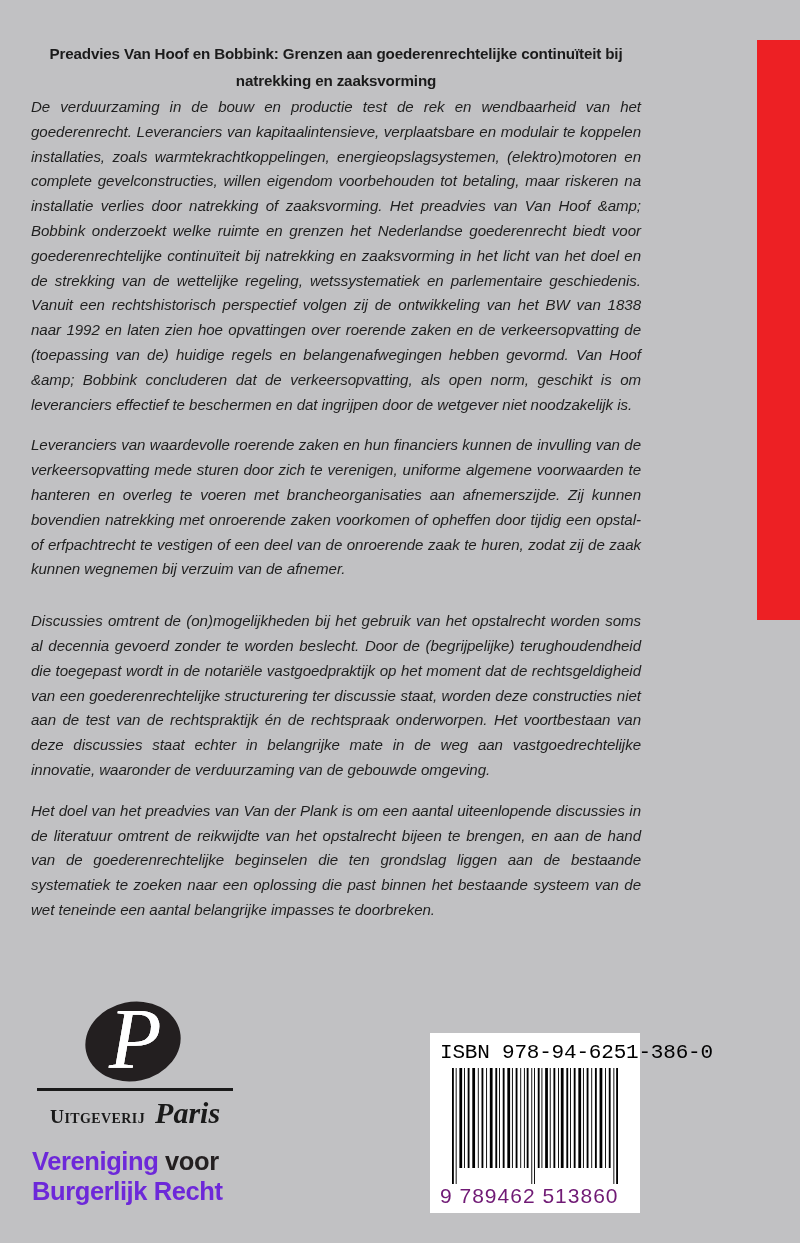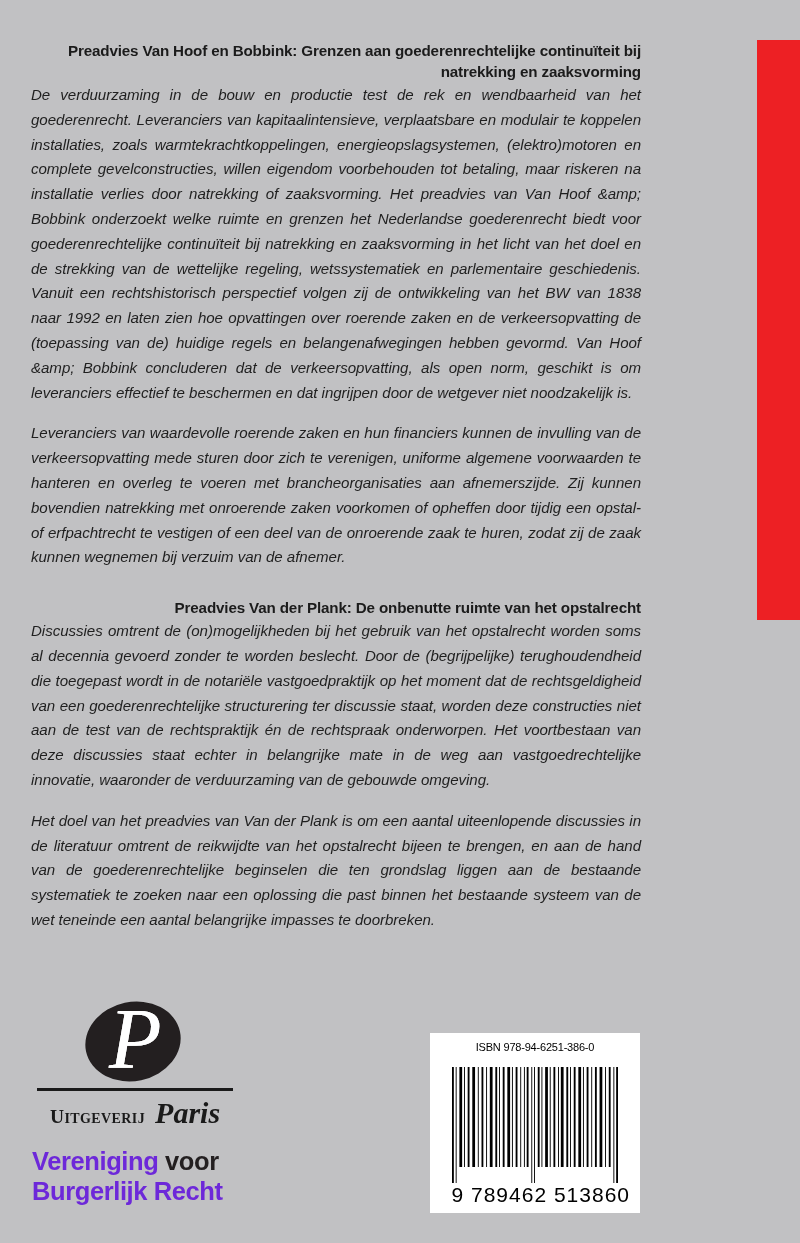--- a/index.html
+++ b/index.html
@@ -36,25 +36,25 @@
   .section {
     margin-bottom: 0;
   }
   .section + .section {
     margin-top: 27px;
   }
 
   h2.heading {
     font-size: 15.2px;
     font-weight: bold;
-    line-height: 21px;
+    line-height: 27px;
     color: #1b1b1b;
     margin: 0 0 1px 0;
     letter-spacing: -0.15px;
-    text-align: right;
+    text-align: center;
   }
 
   p.body-par {
     font-size: 15.1px;
     line-height: 24.8px;
     color: #1f1f1f;
     margin: 0;
     text-align: justify;
     text-justify: inter-word;
     letter-spacing: -0.05px;
@@ -147,42 +147,42 @@
     top: 1033px;
     width: 210px;
     height: 180px;
     background: #ffffff;
     box-sizing: border-box;
     padding: 8px 10px 6px 10px;
     display: flex;
     flex-direction: column;
   }
   .barcode-isbn {
-    font-family: Liberation Sans, sans-serif;
-    font-size: 11px;
+    font-family: Liberation Mono, monospace;
+    font-size: 21px;
     color: #000;
     text-align: center;
     letter-spacing: -0.2px;
     white-space: nowrap;
     margin-bottom: 4px;
   }
   .barcode-bars {
     flex: 1;
     display: flex;
     align-items: flex-end;
     justify-content: center;
     position: relative;
     padding: 0 12px;
   }
   .barcode-bars svg { display: block; }
   .barcode-digits {
     font-family: "Liberation Sans", sans-serif;
     font-size: 21px;
-    color: #000000;
-    text-align: right;
+    color: #701a75;
+    text-align: left;
     letter-spacing: 1px;
     white-space: nowrap;
     margin-top: -2px;
     position: relative;
     z-index: 3;
     background: #fff;
   }
 </style>
 </head>
 <body>
@@ -191,21 +191,20 @@
 
 <div class="text-column">
 
   <div class="section">
     <h2 class="heading">Preadvies Van Hoof en Bobbink: Grenzen aan goederenrechtelijke continuïteit bij natrekking en zaaksvorming</h2>
     <p class="body-par">De verduurzaming in de bouw en productie test de rek en wendbaarheid van het goederenrecht. Leveranciers van kapitaalintensieve, verplaatsbare en modulair te koppelen installaties, zoals warmtekrachtkoppelingen, energieopslagsystemen, (elektro)motoren en complete gevelconstructies, willen eigendom voorbehouden tot betaling, maar riskeren na installatie verlies door natrekking of zaaksvorming. Het preadvies van Van Hoof &amp;amp; Bobbink onderzoekt welke ruimte en grenzen het Nederlandse goederenrecht biedt voor goederenrechtelijke continuïteit bij natrekking en zaaksvorming in het licht van het doel en de strekking van de wettelijke regeling, wetssystematiek en parlementaire geschiedenis. Vanuit een rechtshistorisch perspectief volgen zij de ontwikkeling van het BW van 1838 naar 1992 en laten zien hoe opvattingen over roerende zaken en de verkeersopvatting de (toepassing van de) huidige regels en belangenafwegingen hebben gevormd. Van Hoof &amp;amp; Bobbink concluderen dat de verkeersopvatting, als open norm, geschikt is om leveranciers effectief te beschermen en dat ingrijpen door de wetgever niet noodzakelijk is.</p>
     <p class="body-par">Leveranciers van waardevolle roerende zaken en hun financiers kunnen de invulling van de verkeersopvatting mede sturen door zich te verenigen, uniforme algemene voorwaarden te hanteren en overleg te voeren met brancheorganisaties aan afnemerszijde. Zij kunnen bovendien natrekking met onroerende zaken voorkomen of opheffen door tijdig een opstal- of erfpachtrecht te vestigen of een deel van de onroerende zaak te huren, zodat zij de zaak kunnen wegnemen bij verzuim van de afnemer.</p>
   </div>
 
   <div class="section">
-    <h2 class="heading">Preadvies Van der Plank: De onbenutte ruimte van het opstalrecht</h2>
     <p class="body-par">Discussies omtrent de (on)mogelijkheden bij het gebruik van het opstalrecht worden soms al decennia gevoerd zonder te worden beslecht. Door de (begrijpelijke) terughoudendheid die toegepast wordt in de notariële vastgoedpraktijk op het moment dat de rechtsgeldigheid van een goederenrechtelijke structurering ter discussie staat, worden deze constructies niet aan de test van de rechtspraktijk én de rechtspraak onderworpen. Het voortbestaan van deze discussies staat echter in belangrijke mate in de weg aan vastgoedrechtelijke innovatie, waaronder de verduurzaming van de gebouwde omgeving.</p>
     <p class="body-par">Het doel van het preadvies van Van der Plank is om een aantal uiteenlopende discussies in de literatuur omtrent de reikwijdte van het opstalrecht bijeen te brengen, en aan de hand van de goederenrechtelijke beginselen die ten grondslag liggen aan de bestaande systematiek te zoeken naar een oplossing die past binnen het bestaande systeem van de wet teneinde een aantal belangrijke impasses te doorbreken.</p>
   </div>
 
 </div>
 
 <div class="publisher">
   <div class="logo-mark">
     <div class="logo-ellipse"></div>
     <div class="logo-p">P</div>

